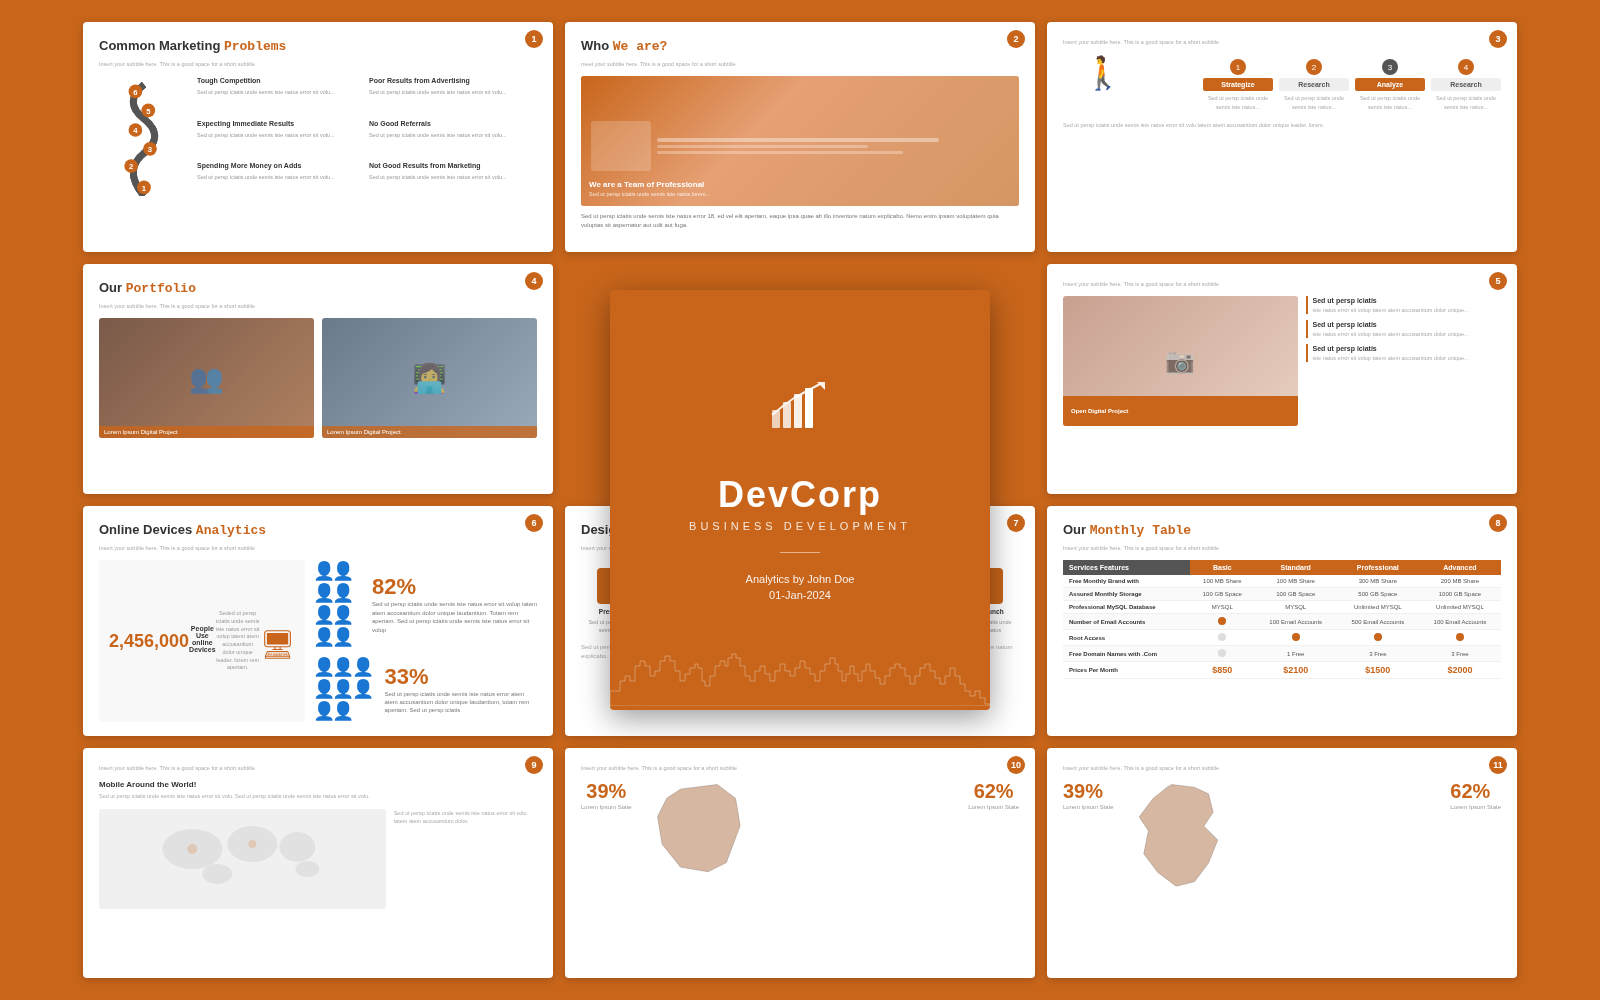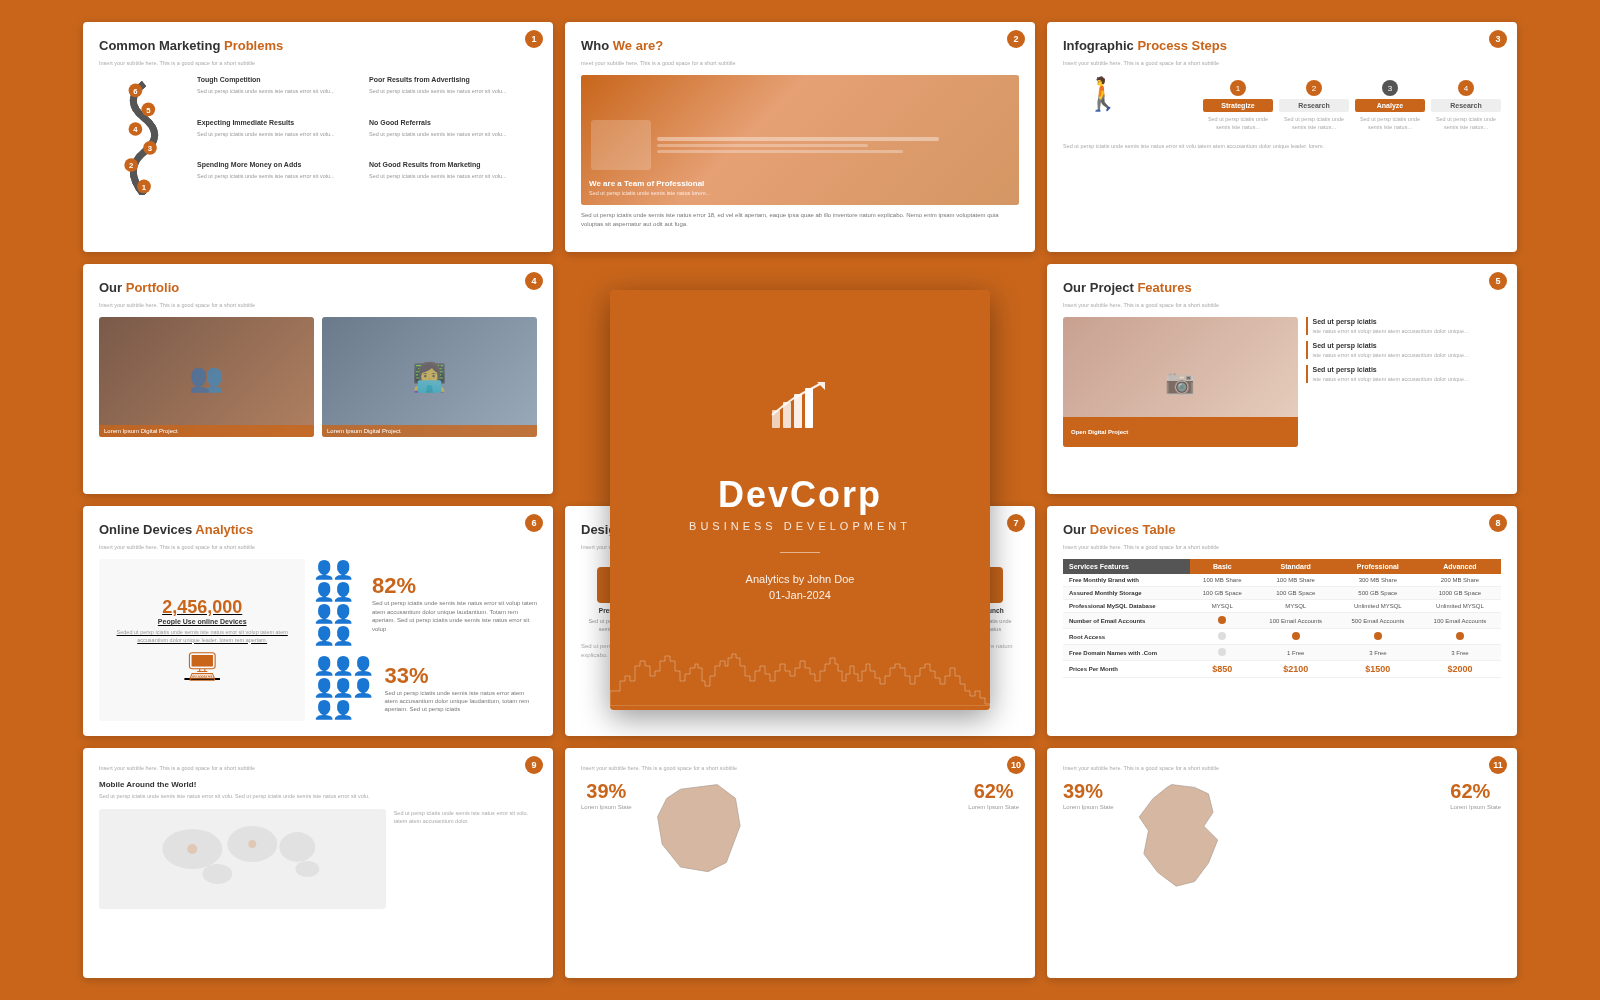--- a/index.html
+++ b/index.html
@@ -51,21 +51,21 @@
     }
 
     
     .slide-title {
       font-size: 13px;
       font-weight: 700;
       color: #333;
       margin-bottom: 4px;
       line-height: 1.3;
     }
-    .slide-title .accent { color: #c8651b; }
+    .slide-title .accent { color: #c8651b; font-family: Liberation Mono, monospace; }
     .slide-subtitle {
       font-size: 7px;
       color: #999;
       margin-bottom: 8px;
     }
 
     
     .slide1 .road-area {
       display: flex;
       gap: 8px;
@@ -302,24 +302,23 @@
       display: flex;
       gap: 8px;
       margin-top: 6px;
     }
     .slide6 .analytics-left {
       flex: 1;
       background: #f8f8f8;
       border-radius: 3px;
       padding: 10px;
       display: flex;
-      flex-direction: column;
+      flex-direction: row;
       align-items: center;
       justify-content: center;
-      text-decoration: underline;
     }
     .slide6 .big-number {
       font-size: 18px;
       font-weight: 700;
       color: #c8651b;
     }
     .slide6 .big-label {
       font-size: 7px;
       color: #333;
       font-weight: 600;
@@ -603,23 +602,20 @@
       <div class="img-overlay">
         <div class="img-text">We are a Team of Professional</div>
         <div class="lorem" style="color:rgba(255,255,255,0.8);font-size:5.5px;">Sed ut persp iciatis unde semis iste natus lorem...</div>
       </div>
     </div>
     <div class="body-text">Sed ut persp iciatis unde semis iste natus error 18, ed vel elit aperiam, eaque ipsa quae ab illo inventore natum explicabo. Nemo enim ipsam voluptatem quia voluptas sit aspernatur aut odit aut fuga.</div>
   </div>
 
   <div class="slide-card slide3">
     <div class="slide-number">3</div>
-    <div class="slide-title">
-      <span>Infographic</span> <span class="accent">Process Steps</span>
-    </div>
     <div class="slide-subtitle lorem">Insert your subtitle here. This is a good space for a short subtitle</div>
     <div style="position:relative;margin-top:8px;">
 
       <div style="position:absolute;left:20px;top:0;font-size:32px;color:#555;">🚶</div>
       <div class="steps-row" style="display:flex;justify-content:flex-end;gap:6px;margin-top:0;padding-top:5px;">
 
         <div style="display:flex;flex-direction:column;align-items:flex-end;gap:3px;width:100%;padding-left:80px;">
           <div style="display:flex;gap:6px;align-items:flex-end;width:100%;">
             <div style="flex:1;"></div>
             <div style="text-align:center;">
@@ -671,23 +667,20 @@
         </div>
         <div class="img-caption">Lorem Ipsum Digital Project</div>
       </div>
     </div>
   </div>
 
   <div class="slide-card grid-center"></div>
 
   <div class="slide-card slide5">
     <div class="slide-number">5</div>
-    <div class="slide-title">
-      <span>Our Project</span> <span class="accent">Features</span>
-    </div>
     <div class="slide-subtitle lorem">Insert your subtitle here. This is a good space for a short subtitle</div>
     <div class="feature-content">
       <div class="feature-left">
         <div class="feature-img">
           <div style="width:100%;height:100%;background:linear-gradient(135deg,#c8a090,#e8d0c0);display:flex;align-items:center;justify-content:center;">
             <div style="font-size:24px;color:rgba(255,255,255,0.5);">📷</div>
           </div>
           <div class="orange-strip">Open Digital Project</div>
         </div>
       </div>
@@ -780,21 +773,21 @@
         <div class="step-label">Test &amp; Launch</div>
         <div class="step-text lorem">Sed ut persp iciatis unde semis iste natus</div>
       </div>
     </div>
     <div class="lorem" style="margin-top:8px;font-size:6px;">Sed ut persp iciatis unde semis iste natus error sit volup tatem atem accusantium dolor unique leader, totam rem aperiam, eaque ipsa quae ab illo inventore natum explicabo. Nemo enim ipsam voluptatem quia voluptas sit aspernatur aut odit et dolores et quas architects beatae vitae dicta sunt explicabo.</div>
   </div>
 
   <div class="slide-card slide8">
     <div class="slide-number">8</div>
     <div class="slide-title">
-      <span>Our</span> <span class="accent">Devices Table</span>
+      <span>Our</span> <span class="accent">Monthly Table</span>
     </div>
     <div class="slide-subtitle lorem">Insert your subtitle here. This is a good space for a short subtitle</div>
     <table class="pricing-table">
       <thead>
         <tr>
           <th>Services Features</th>
           <th>Basic</th>
           <th>Standard</th>
           <th>Professional</th>
           <th>Advanced</th>

